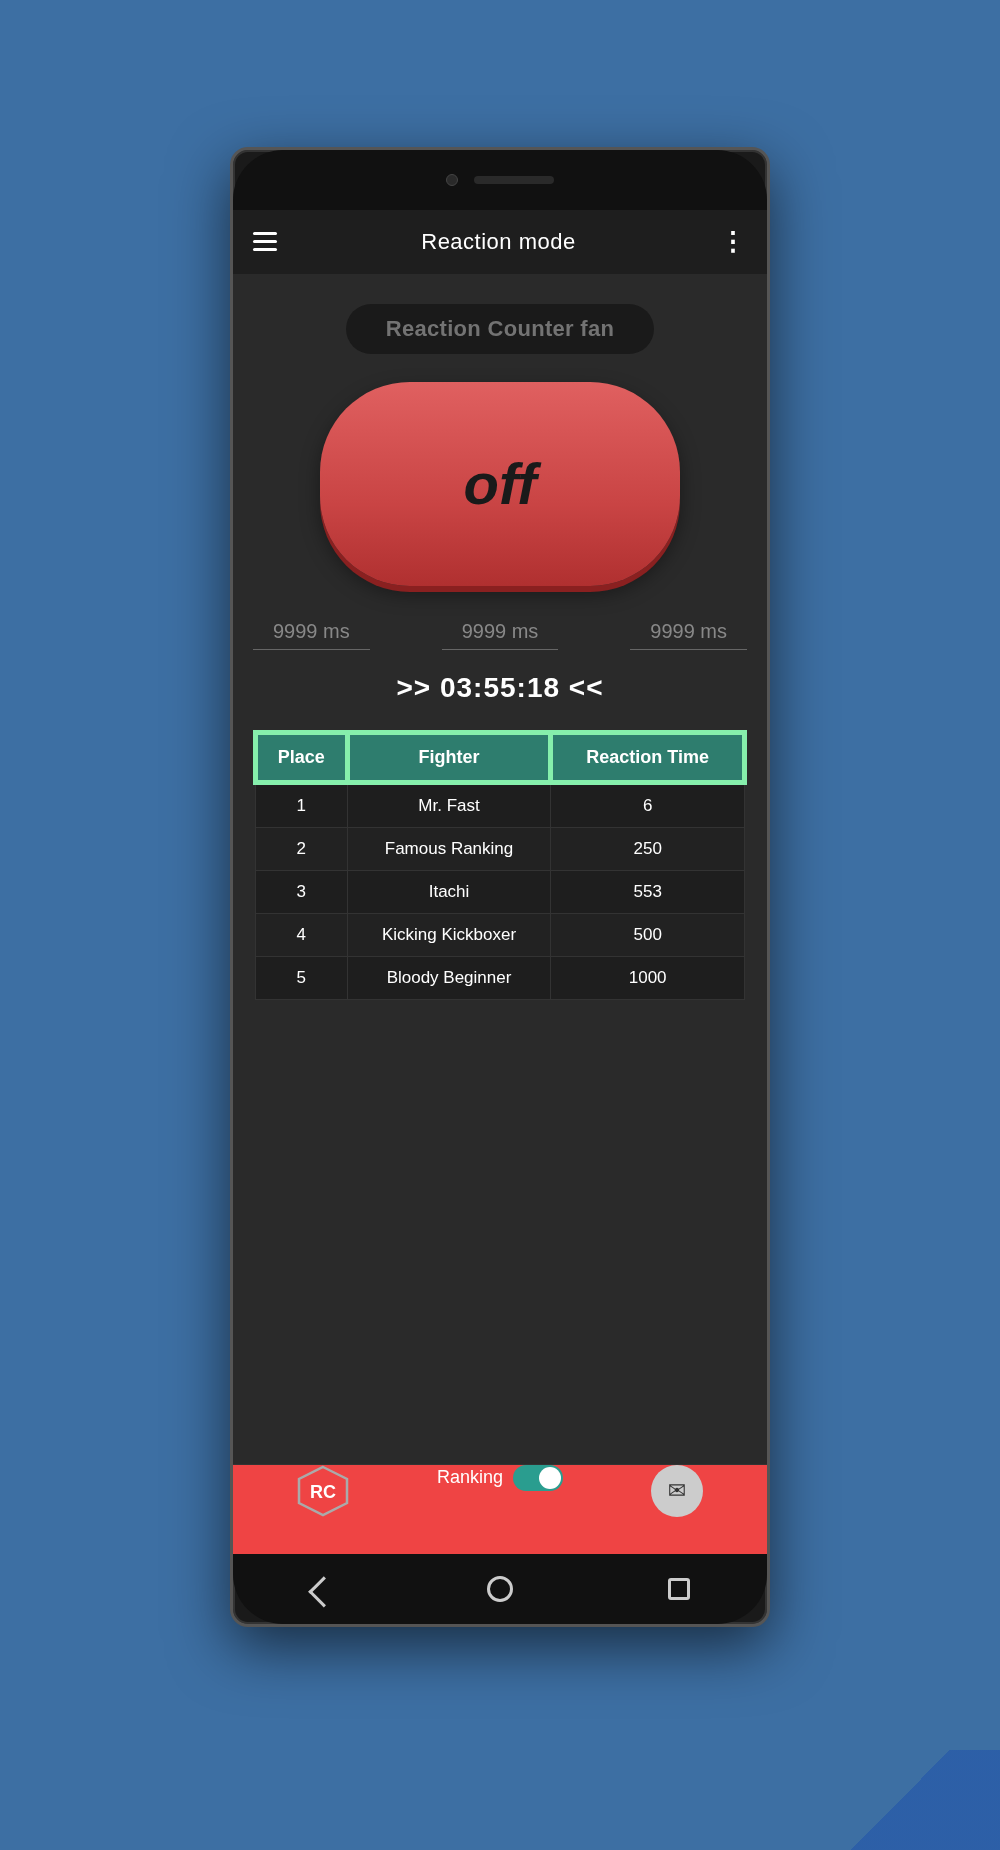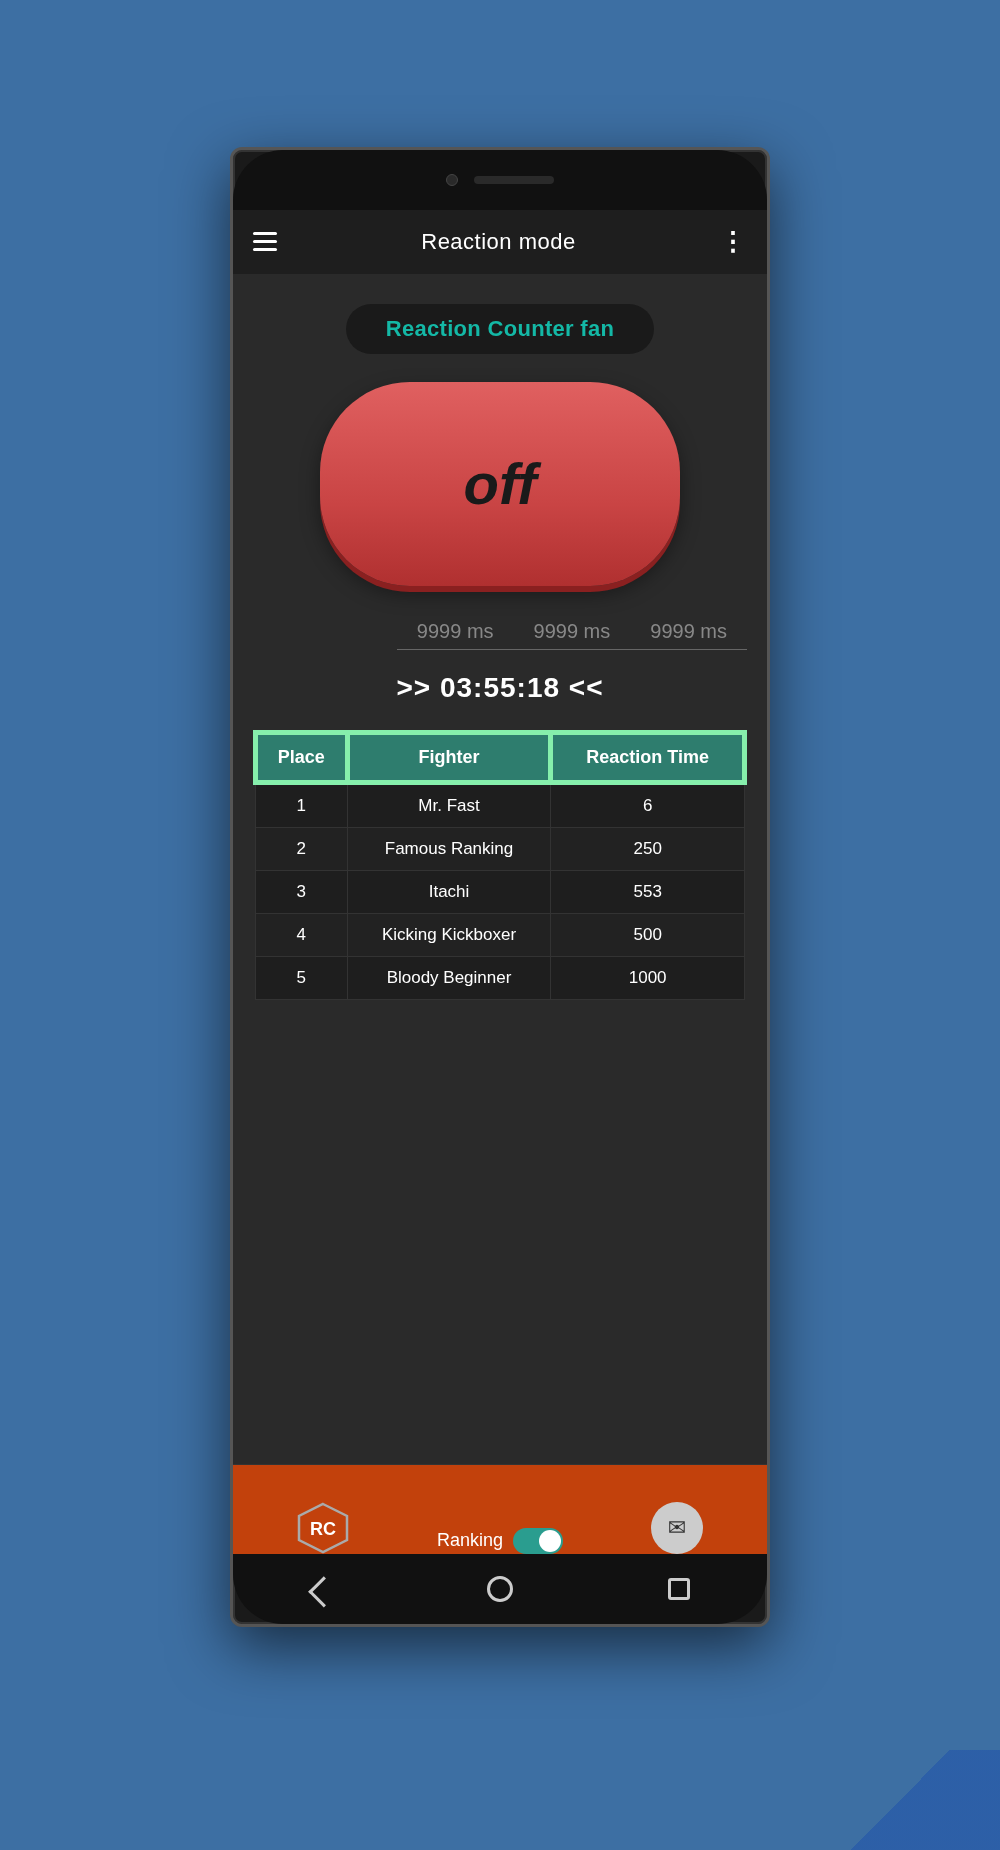--- a/index.html
+++ b/index.html
@@ -27,21 +27,21 @@
       display: flex;
       justify-content: center;
       align-items: flex-start;
       margin-top: 10px;
     }
 
     .phone {
       width: 540px;
       height: 1480px;
       background: #1a1a1a;
-      border-radius: 12px;
+      border-radius: 18px;
       border: 3px solid #555;
       position: relative;
       box-shadow: 0 20px 60px rgba(0,0,0,0.6), inset 0 0 0 2px #333;
       overflow: hidden;
     }
 
     
     .phone::before {
       content: '';
       position: absolute;
@@ -123,21 +123,21 @@
       flex: 1;
       display: flex;
       flex-direction: column;
       align-items: center;
       padding: 30px 20px 0;
       height: calc(100% - 64px - 60px - 90px - 70px);
     }
 
     .username-badge {
       background: #1a1a1a;
-      color: #14b8a6;
+      color: #737373;
       font-size: 22px;
       font-weight: 600;
       padding: 12px 40px;
       border-radius: 30px;
       margin-bottom: 28px;
       letter-spacing: 0.3px;
     }
 
     .reaction-button {
       width: 360px;
@@ -158,21 +158,21 @@
       font-size: 58px;
       font-weight: 700;
       font-style: italic;
     }
 
     .ms-row {
       display: flex;
       gap: 0;
       margin-bottom: 22px;
       width: 100%;
-      justify-content: flex-end;
+      justify-content: space-between;
     }
 
     .ms-cell {
       color: #888;
       font-size: 20px;
       text-align: center;
       padding: 6px 20px;
       border-bottom: 1px solid #666;
       min-width: 110px;
     }
@@ -208,24 +208,24 @@
       padding: 11px 8px;
       text-align: center;
       border: 1px solid #333;
     }
 
     .leaderboard tr:nth-child(even) td {
       background: #222;
     }
 
     .bottom-bar {
-      background: #c2410c;
+      background: #ef4444;
       height: 90px;
       display: flex;
-      align-items: flex-end;
+      align-items: flex-start;
       justify-content: space-around;
       padding: 0 20px;
       border-top: 1px solid #333;
     }
 
     .rc-logo {
       width: 52px;
       height: 52px;
     }
 

